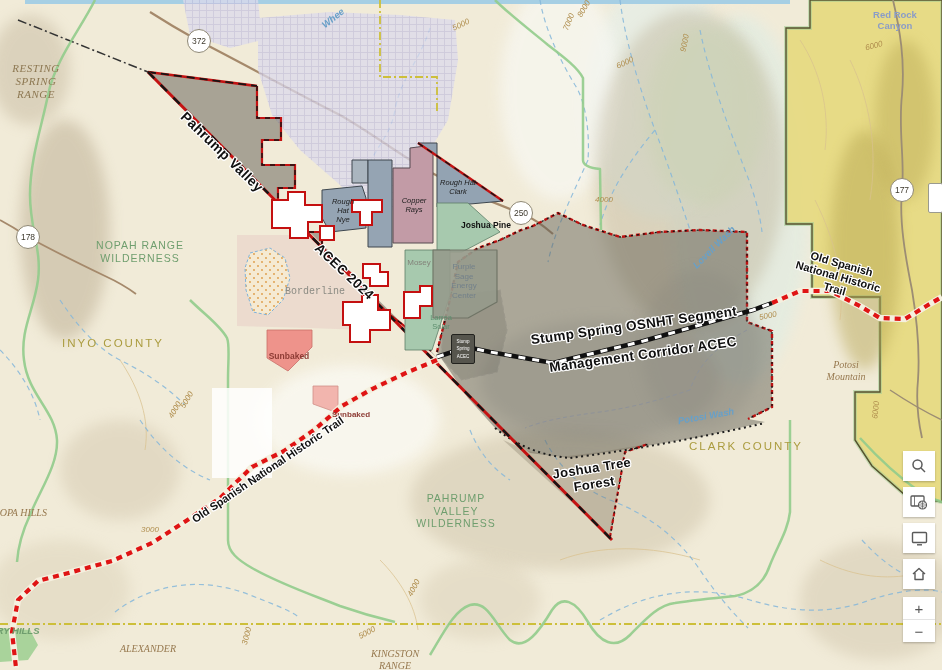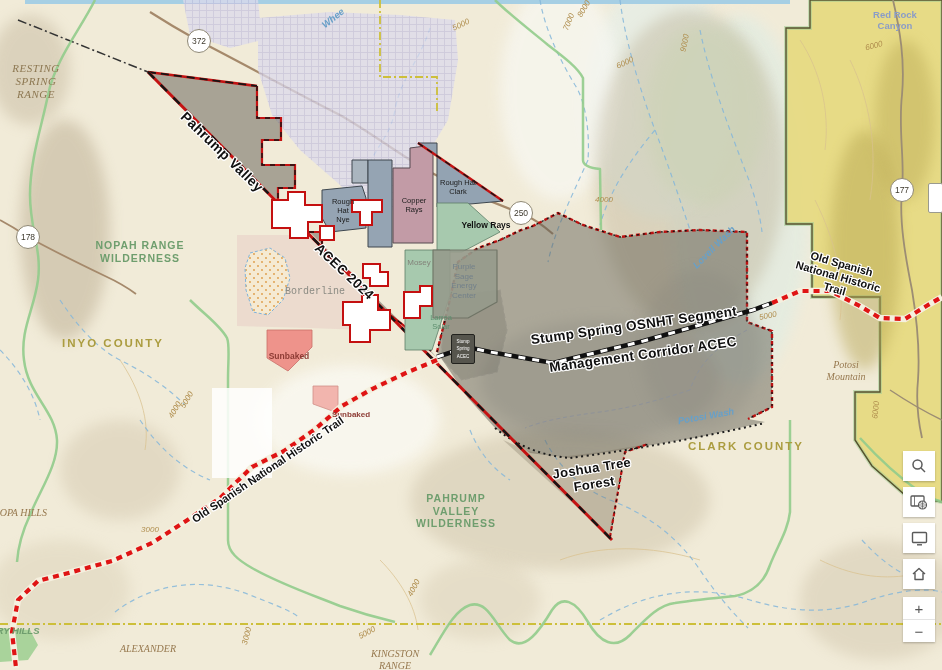--- a/index.html
+++ b/index.html
@@ -4,27 +4,27 @@
 <style>
   html,body{margin:0;padding:0;background:#888;}
   .stage{position:relative;width:942px;height:670px;overflow:hidden;background:#f1ebd8;
          font-family:"Liberation Sans",sans-serif;}
   .stage svg{position:absolute;left:0;top:0;}
   .lbl{position:absolute;white-space:pre-line;text-align:center;line-height:1.2;pointer-events:none;}
   .halo{text-shadow:-1px -1px 0 #fff,1px -1px 0 #fff,-1px 1px 0 #fff,1px 1px 0 #fff,
         0 -1px 0 #fff,0 1px 0 #fff,-1px 0 0 #fff,1px 0 0 #fff;}
   .range{font-family:"Liberation Serif",serif;font-style:italic;color:#8d7852;font-size:11px;letter-spacing:.5px;}
   .range-sm{font-family:"Liberation Serif",serif;font-style:italic;color:#97794f;font-size:10px;}
-  .wild{color:#6f9e6e;font-size:10.5px;letter-spacing:1px;font-weight:700;}
+  .wild{color:#6f9e6e;font-size:10.5px;letter-spacing:1px;font-weight:400;}
   .wild-it{color:#6f9e6e;font-style:italic;font-size:9.5px;font-weight:600;}
-  .county{color:#ab9c3f;font-size:11.5px;letter-spacing:2px;font-weight:700;}
+  .county{color:#ab9c3f;font-size:11.5px;letter-spacing:2px;font-weight:400;}
   .acec{color:#101010;font-weight:700;font-size:13.5px;letter-spacing:.3px;}
   .acec-lg{font-size:14px;}
   .trail-lbl{color:#101010;font-weight:700;font-size:11px;}
-  .block{color:#1c1c1c;font-size:7.5px;}
+  .block{color:#1c1c1c;font-size:7.5px;font-style:italic;}
   .block-b{color:#111;font-weight:700;font-size:8.5px;}
   .gray-sm{color:#83837a;font-size:8px;}
   .sage{color:#73808a;font-size:8px;}
   .larrea{color:#5e8e6e;font-size:7.5px;}
   .borderline{color:#8b8b83;font-size:10px;font-family:Liberation Mono, monospace;}
   .sunbaked{color:#8d3b34;font-size:8.5px;font-weight:700;}
   .wash{color:#68a0c8;font-style:italic;font-size:9.5px;font-weight:600;}
   .redrock{color:#8a9cc7;font-size:9.5px;font-weight:600;}
   .contour{color:#b08e4e;font-style:italic;font-size:8px;}
   .shield{position:absolute;width:22px;height:22px;transform:translate(-50%,-50%);background:#fff;
@@ -240,21 +240,21 @@
   <div class="lbl county" style="left:113px;top:344px;transform:translate(-50%,-50%)">INYO COUNTY</div>
   <div class="lbl acec acec-lg halo" style="left:222px;top:152px;transform:translate(-50%,-50%) rotate(44deg)">Pahrump Valley</div>
   <div class="lbl acec halo" style="left:344px;top:272px;transform:translate(-50%,-50%) rotate(43deg)">ACEC 2024</div>
   <div class="lbl block" style="left:343px;top:210px;transform:translate(-50%,-50%)">Rough
 Hat
 Nye</div>
   <div class="lbl block" style="left:414px;top:205px;transform:translate(-50%,-50%)">Copper
 Rays</div>
   <div class="lbl block" style="left:458px;top:187px;transform:translate(-50%,-50%)">Rough Hat
 Clark</div>
-  <div class="lbl block-b" style="left:486px;top:225px;transform:translate(-50%,-50%)">Yellow Rays</div>
+  <div class="lbl block-b" style="left:486px;top:225px;transform:translate(-50%,-50%)">Joshua Pine</div>
   <div class="lbl gray-sm" style="left:419px;top:263px;transform:translate(-50%,-50%)">Mosey</div>
   <div class="lbl sage" style="left:464px;top:281px;transform:translate(-50%,-50%)">Purple
 Sage
 Energy
 Center</div>
   <div class="lbl larrea" style="left:441px;top:322px;transform:translate(-50%,-50%)">Larrea
 Solar</div>
   <div class="lbl borderline" style="left:315px;top:292px;transform:translate(-50%,-50%)">Borderline</div>
   <div class="lbl sunbaked" style="left:289px;top:356px;transform:translate(-50%,-50%)">Sunbaked</div>
   <div class="lbl sunbaked" style="left:351px;top:415px;transform:translate(-50%,-50%);font-size:8px">Sunbaked</div>

